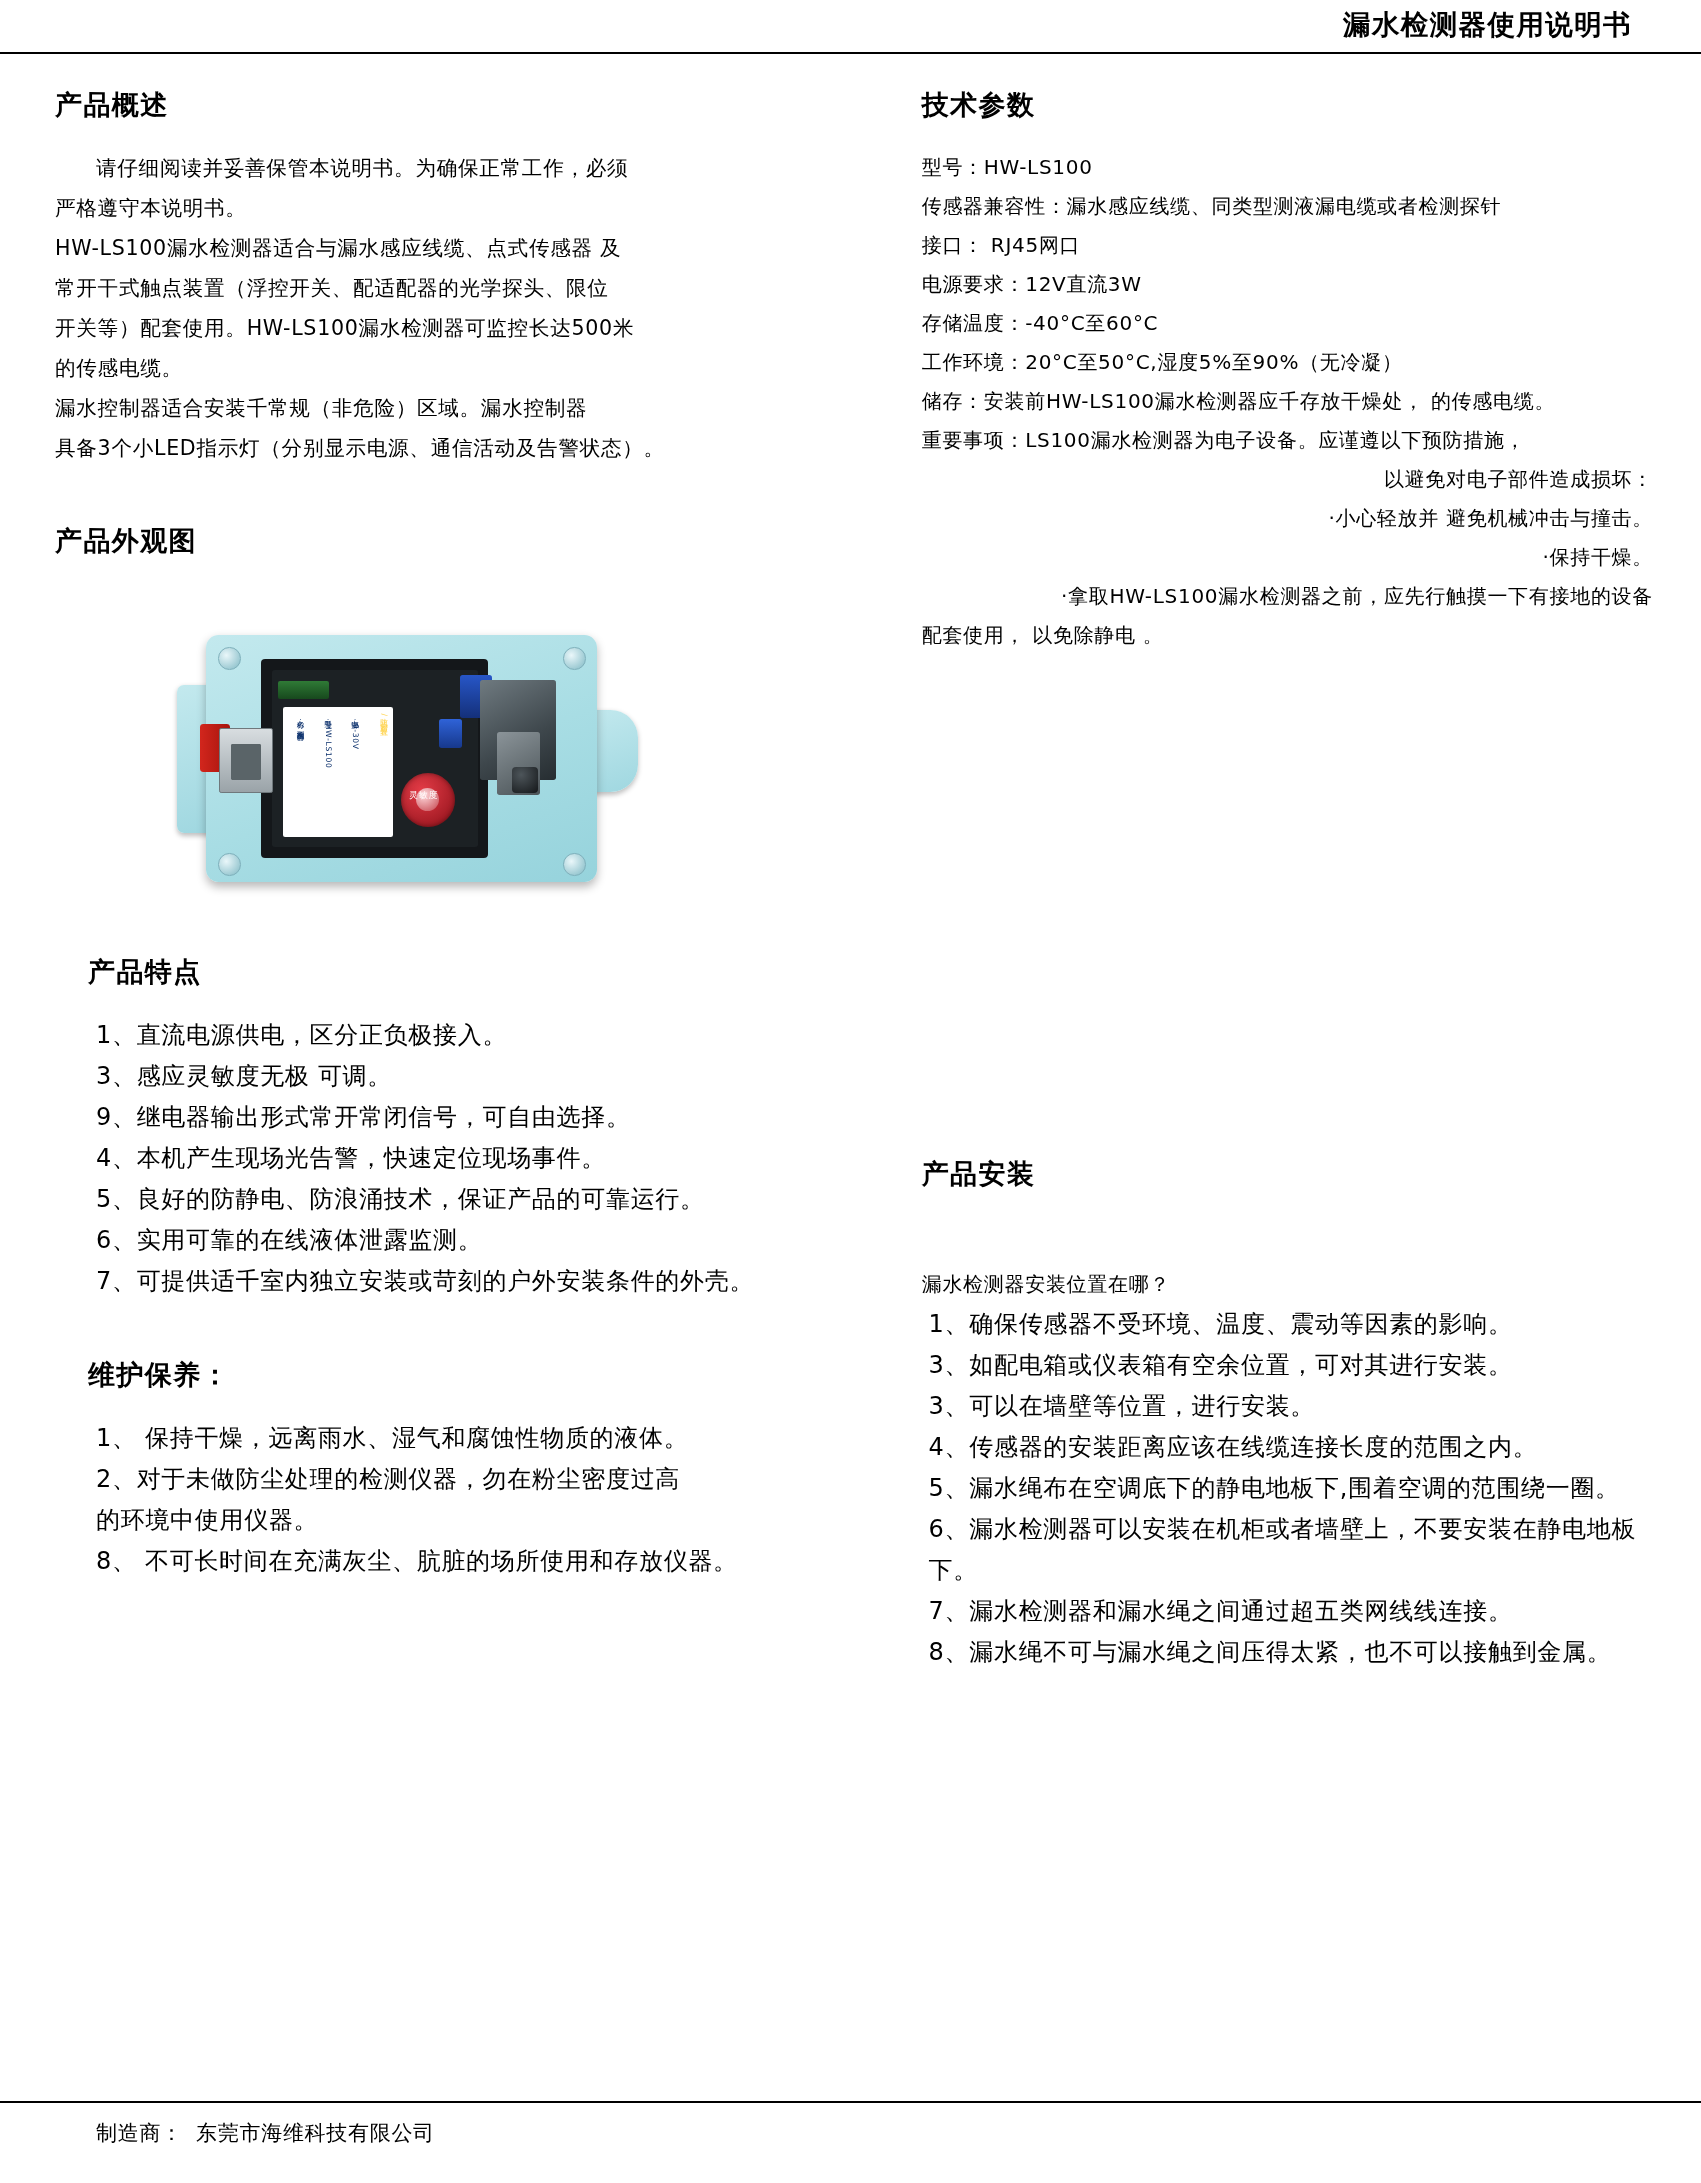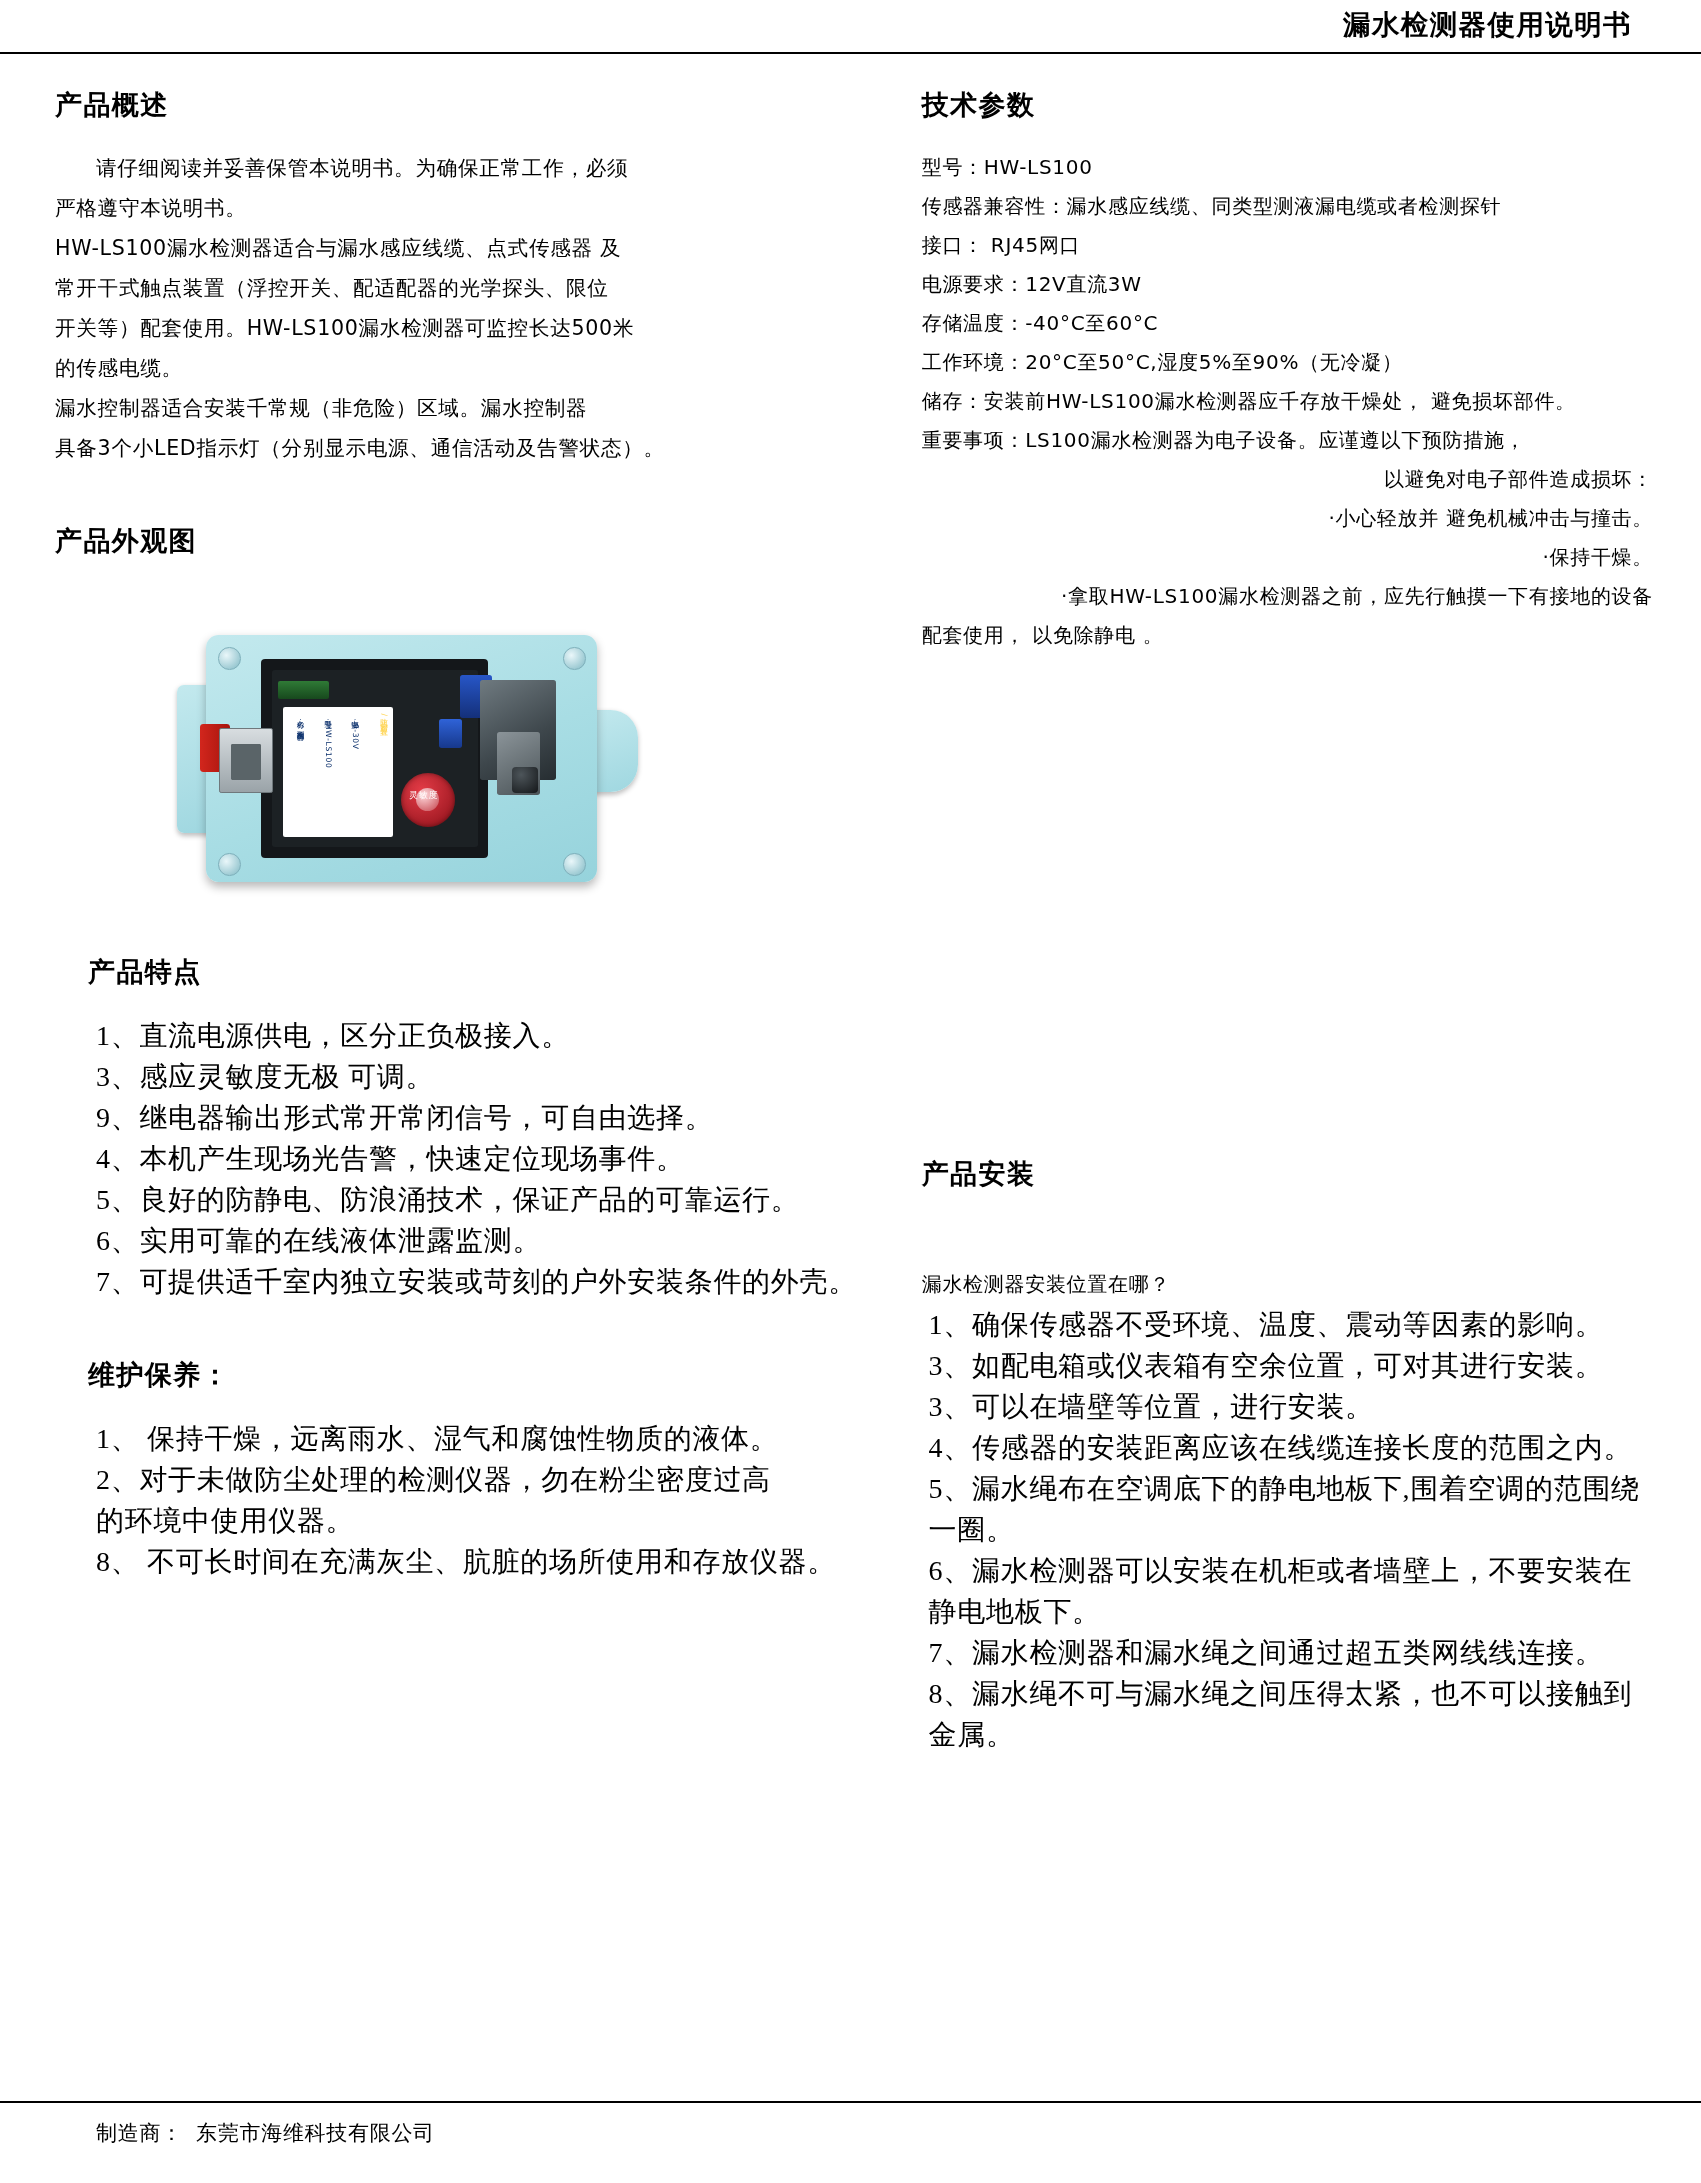--- a/index.html
+++ b/index.html
@@ -67,25 +67,24 @@
     margin:0;
     letter-spacing:0.7px;
   }
   .spec-line.sub{ padding-left:12.4px;text-align:right; }
   .list{
     margin:0;
     padding:0;
     list-style:none;
   }
   .list li{
-    font-size:28px;
+    font-size:24px;
     line-height:41px;
     letter-spacing:0.7px;
     margin:0;
-    font-family:Liberation Serif, serif;
   }
   .list.pad li{ padding-left:41px; }
   .list.pad2 li{ padding-left:6.9px; }
   
   .product-figure{
     margin:0;
     padding:0;
     position:relative;
     height:343px;
   }
@@ -320,21 +319,21 @@
     <div class="col-right">
 
       <h2 class="section">技术参数</h2>
 
       <p class="spec-line">型号：HW-LS100</p>
       <p class="spec-line">传感器兼容性：漏水感应线缆、同类型测液漏电缆或者检测探针</p>
       <p class="spec-line">接口： RJ45网口</p>
       <p class="spec-line">电源要求：12V直流3W</p>
       <p class="spec-line">存储温度：-40°C至60°C</p>
       <p class="spec-line">工作环境：20°C至50°C,湿度5%至90%（无冷凝）</p>
-      <p class="spec-line">储存：安装前HW-LS100漏水检测器应千存放干燥处， 避免损坏部件。</p>
+      <p class="spec-line">储存：安装前HW-LS100漏水检测器应千存放干燥处， 的传感电缆。</p>
       <p class="spec-line">重要事项：LS100漏水检测器为电子设备。应谨遵以下预防措施，</p>
       <p class="spec-line sub">以避免对电子部件造成损坏：</p>
       <p class="spec-line sub">·小心轻放并 避免机械冲击与撞击。</p>
       <p class="spec-line sub">·保持干燥。</p>
       <p class="spec-line sub">·拿取HW-LS100漏水检测器之前，应先行触摸一下有接地的设备</p>
       <p class="spec-line">配套使用， 以免除静电 。</p>
 
       <div style="height:474px"></div>
 
       <h2 class="section">产品安装</h2>

